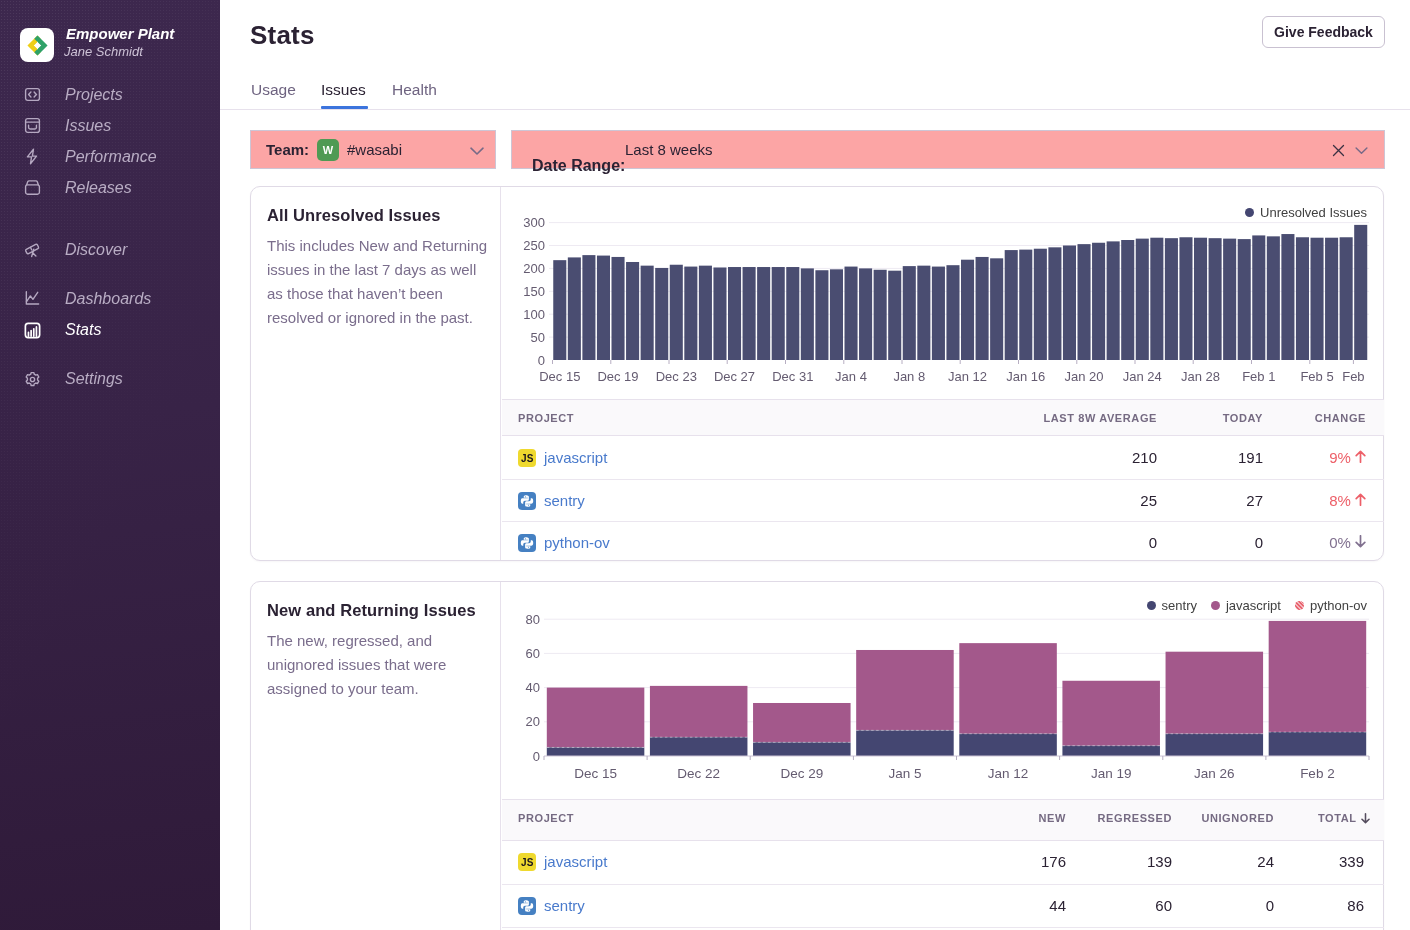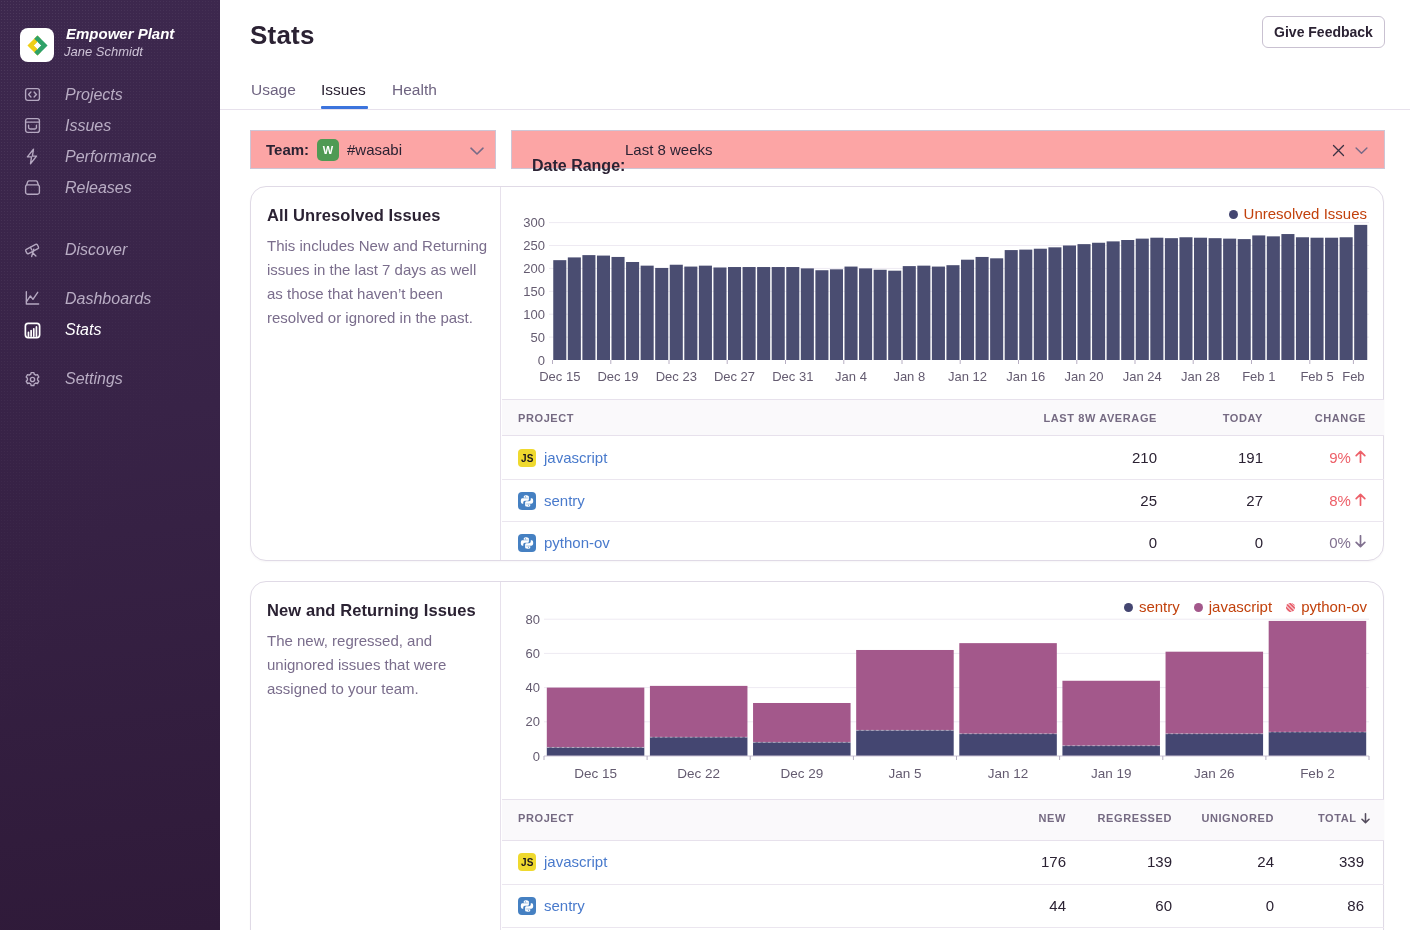--- a/index.html
+++ b/index.html
@@ -30,27 +30,27 @@
 #tab-underline { position:absolute; left:321px; top:106px; width:47px; height:3px; background:#3c74dd; border-radius:1px; }
 #header-border { position:absolute; left:220px; top:109px; width:1190px; height:1px; background:#e7e1ec; }
 
 .fctl { position:absolute; top:130px; height:39px; background:#fca5a5; border:1px solid #cdc5d5; border-radius:0; }
 .flabel { font-weight:bold; font-size:15px; color:#2b2233; }
 #wbadge { position:absolute; left:66px; top:8px; width:22px; height:22px; background:#4f9a54; border-radius:5px;
   color:#fff; font-size:11px; font-weight:bold; display:flex; align-items:center; justify-content:center; }
 .chev { stroke:#776a87; stroke-width:1.6; fill:none; stroke-linecap:round; stroke-linejoin:round; }
 
 .panel { position:absolute; left:250px; width:1134px; background:#fff; border:1px solid #e0dae6;
-  border-radius:16px; box-shadow:0 1px 2px rgba(43,34,51,.04); }
+  border-radius:10px; box-shadow:0 1px 2px rgba(43,34,51,.04); }
 #panel1 { top:186px; height:375px; }
 #panel2 { top:581px; height:375px; }
 .sidecol { position:absolute; left:0; top:0; width:250px; height:100%; border-right:1px solid #e7e1ec; }
 .ptitle { position:absolute; left:16px; top:19px; font-size:16.5px; font-weight:bold; color:#2b2233; letter-spacing:0.1px;}
 .pdesc { position:absolute; left:16px; top:47px; width:222px; font-size:15px; line-height:24px; color:#7a6d8c; }
-.legend { position:absolute; font-size:15px; color:#c2410c; }
+.legend { position:absolute; font-size:13px; color:#404040; }
 .ldot { display:inline-block; width:9px; height:9px; border-radius:50%; margin-right:6px; }
 
 .thead { position:absolute; left:251px; width:882px; height:37px; background:#faf9fb;
   border-top:1px solid #e7e1ec; border-bottom:1px solid #e7e1ec; }
 .th { position:absolute; top:12px; font-size:11px; font-weight:bold; letter-spacing:0.6px; color:#756a82; }
 .trow { position:absolute; left:251px; width:882px; height:42px; }
 .trow .picon { position:absolute; left:16px; top:12px; width:18px; height:18px; }
 .trow .pname { position:absolute; left:42px; top:12px; font-size:15px; color:#497acc; }
 .tval { position:absolute; top:12px; font-size:15px; color:#2b2233; text-align:right; }
 .tsep { border-top:1px solid #ebe6ef; }

